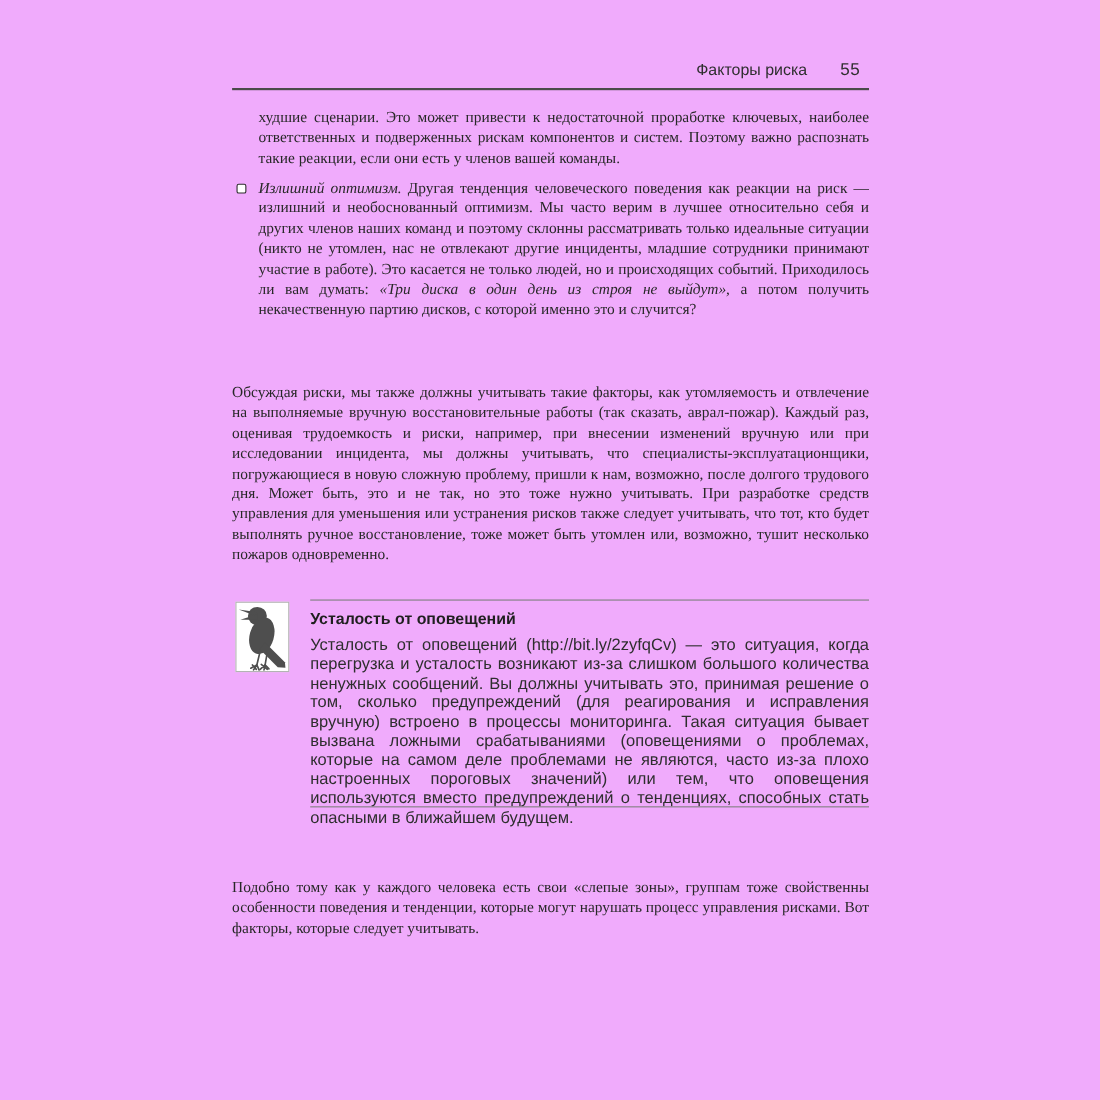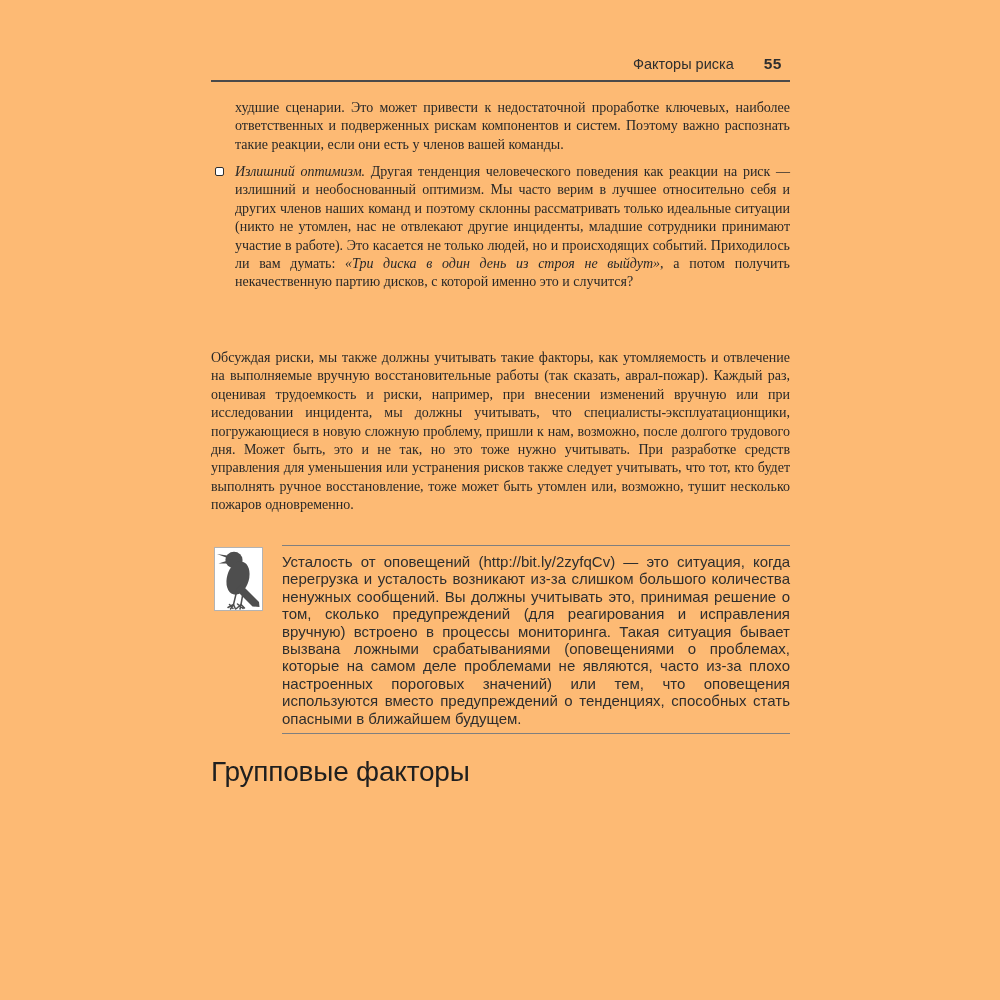--- a/index.html
+++ b/index.html
@@ -1,35 +1,35 @@
 <!DOCTYPE html>
 <html lang="ru"><head>
 <meta charset="utf-8">
 <style>
   html, body { margin: 0; padding: 0; background: #ffffff; }
   .page {
     position: relative;
     width: 1000px;
     height: 1000px;
-    background: #fdba74;
+    background: #f0abfc;
     overflow: hidden;
     font-family: "Liberation Serif", "DejaVu Serif", serif;
     color: #2a2a2a;
   }
   .col { position: absolute; left: 211px; width: 579px; box-sizing: border-box; }
 
   
   .header-row {
     top: 55px; height: 22px;
     display: flex; justify-content: flex-end; align-items: baseline;
     gap: 30px; padding-right: 8px;
     font-family: "Liberation Sans", "DejaVu Sans", sans-serif;
     font-size: 14.5px; color: #2e2e2e;
   }
-  .page-num { font-weight: bold; font-size: 15.5px; letter-spacing: 0.5px; }
+  .page-num { font-weight: normal; font-size: 15.5px; letter-spacing: 0.5px; }
   .header-rule { top: 80px; border-top: 2px solid #4a4a4a; height: 0; }
 
   
   .para {
     font-size: 14px; line-height: 18.4px;
     text-align: justify; color: #282828;
   }
   .indent { padding-left: 24px; }
   .bullet { position: relative; padding-left: 24px; }
   .bullet-marker {
@@ -115,21 +115,22 @@
           <path d="M21.5,44 L18.5,56.5"></path>
           <path d="M28,45 L26,56.5"></path>
 
           <path d="M18.5,56.5 L13,59.5 M18.5,56.5 L15.5,61 M18.5,56.5 L20.5,61 M14.5,56.5 L18,60.5"></path>
           <path d="M26,56.5 L21.5,60.5 M26,56.5 L25,61 M26,56.5 L29.5,60 M22.5,56 L28,60.5"></path>
         </g>
       </svg>
     </div>
     <div class="note-content">
       <div class="note-rule-top"></div>
+      <div class="note-title">Усталость от оповещений</div>
       <div class="note-body">Усталость от оповещений (http://bit.ly/2zyfqCv) — это ситуация, когда перегрузка и усталость возникают из-за слишком большого количества ненужных сообщений. Вы должны учитывать это, принимая решение о том, сколько предупреждений (для реагирования и исправления вручную) встроено в процессы мониторинга. Такая ситуация бывает вызвана ложными срабатываниями (оповещениями о проблемах, которые на самом деле проблемами не являются, часто из-за плохо настроенных пороговых значений) или тем, что оповещения используются вместо предупреждений о тенденциях, способных стать опасными в ближайшем будущем.</div>
     </div>
     <div class="note-rule-bottom"></div>
   </div>
 
-  <div class="col section-heading">Групповые факторы</div>
 
+  <div class="col para p3">Подобно тому как у каждого человека есть свои «слепые зоны», группам тоже свойственны особенности поведения и тенденции, которые могут нарушать процесс управления рисками. Вот факторы, которые следует учитывать.</div>
 
 </div>
 
 </body></html>

